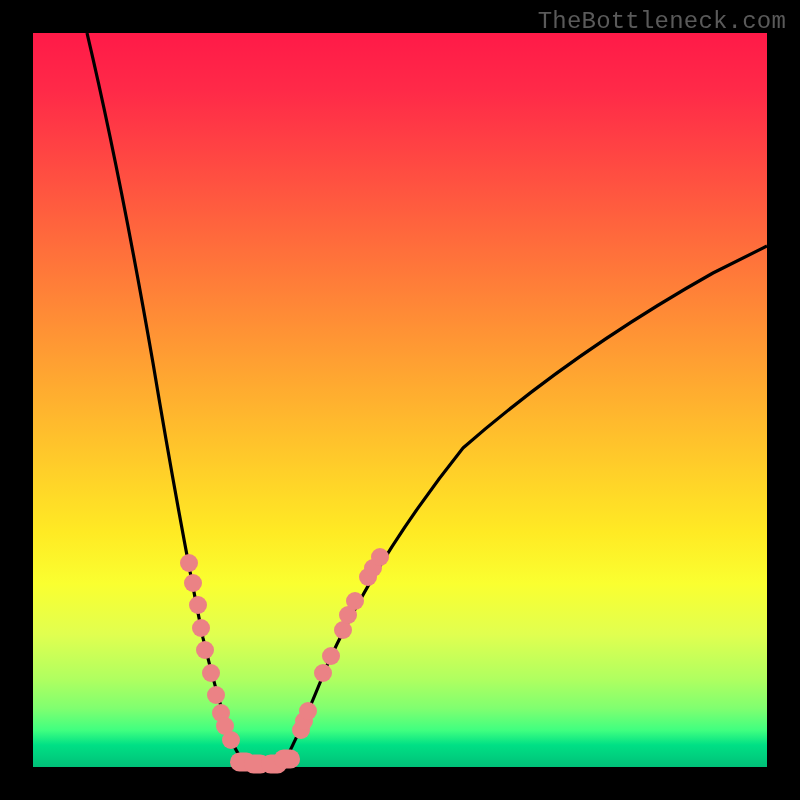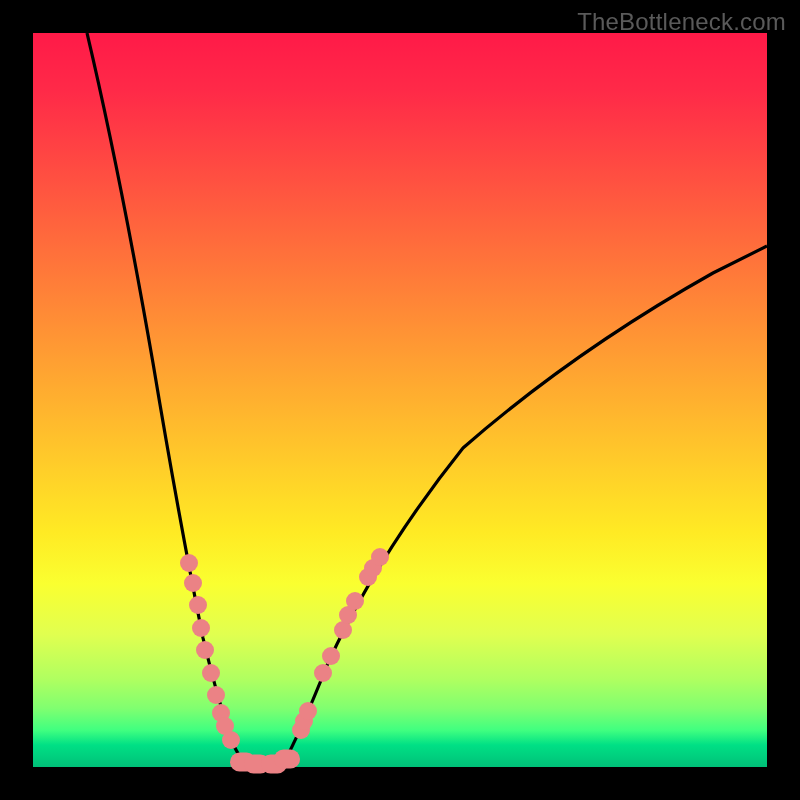--- a/index.html
+++ b/index.html
@@ -12,21 +12,21 @@
   }
   .container {
     position: relative;
     width: 800px;
     height: 800px;
   }
   .watermark {
     position: absolute;
     top: 8px;
     right: 14px;
-    font-family: Liberation Sans, sans-serif;
+    font-family: Liberation Mono, monospace;
     font-size: 24px;
     font-weight: 500;
     color: #5a5a5a;
     z-index: 10;
     letter-spacing: 0.2px;
   }
   .plot-area {
     position: absolute;
     left: 33px;
     top: 33px;

